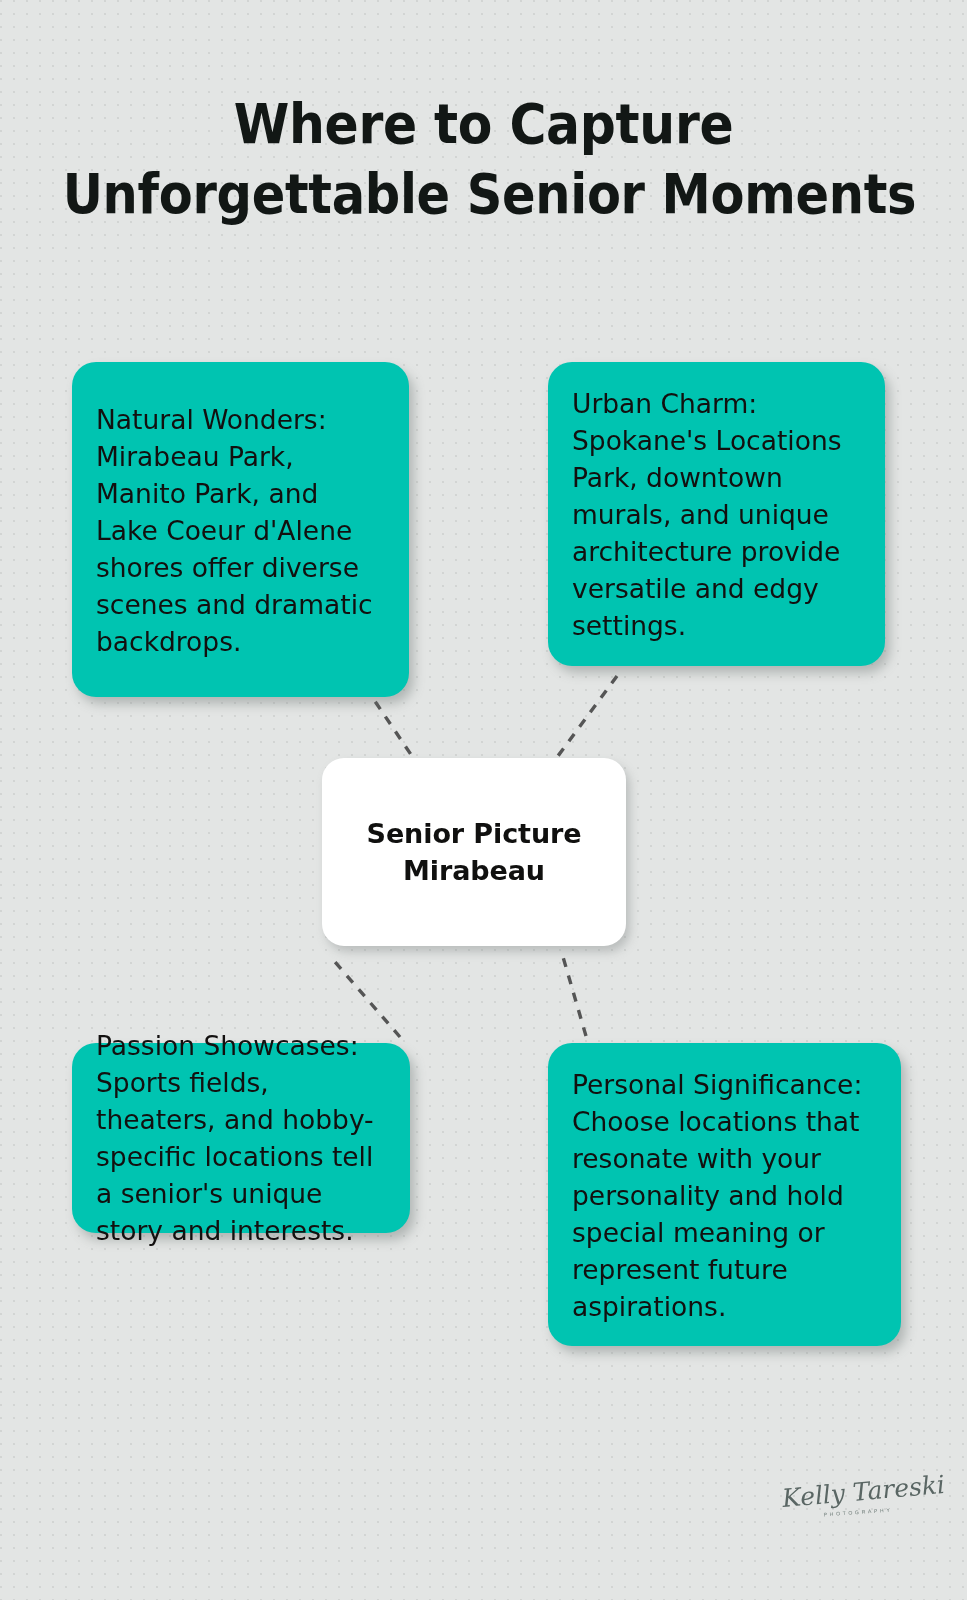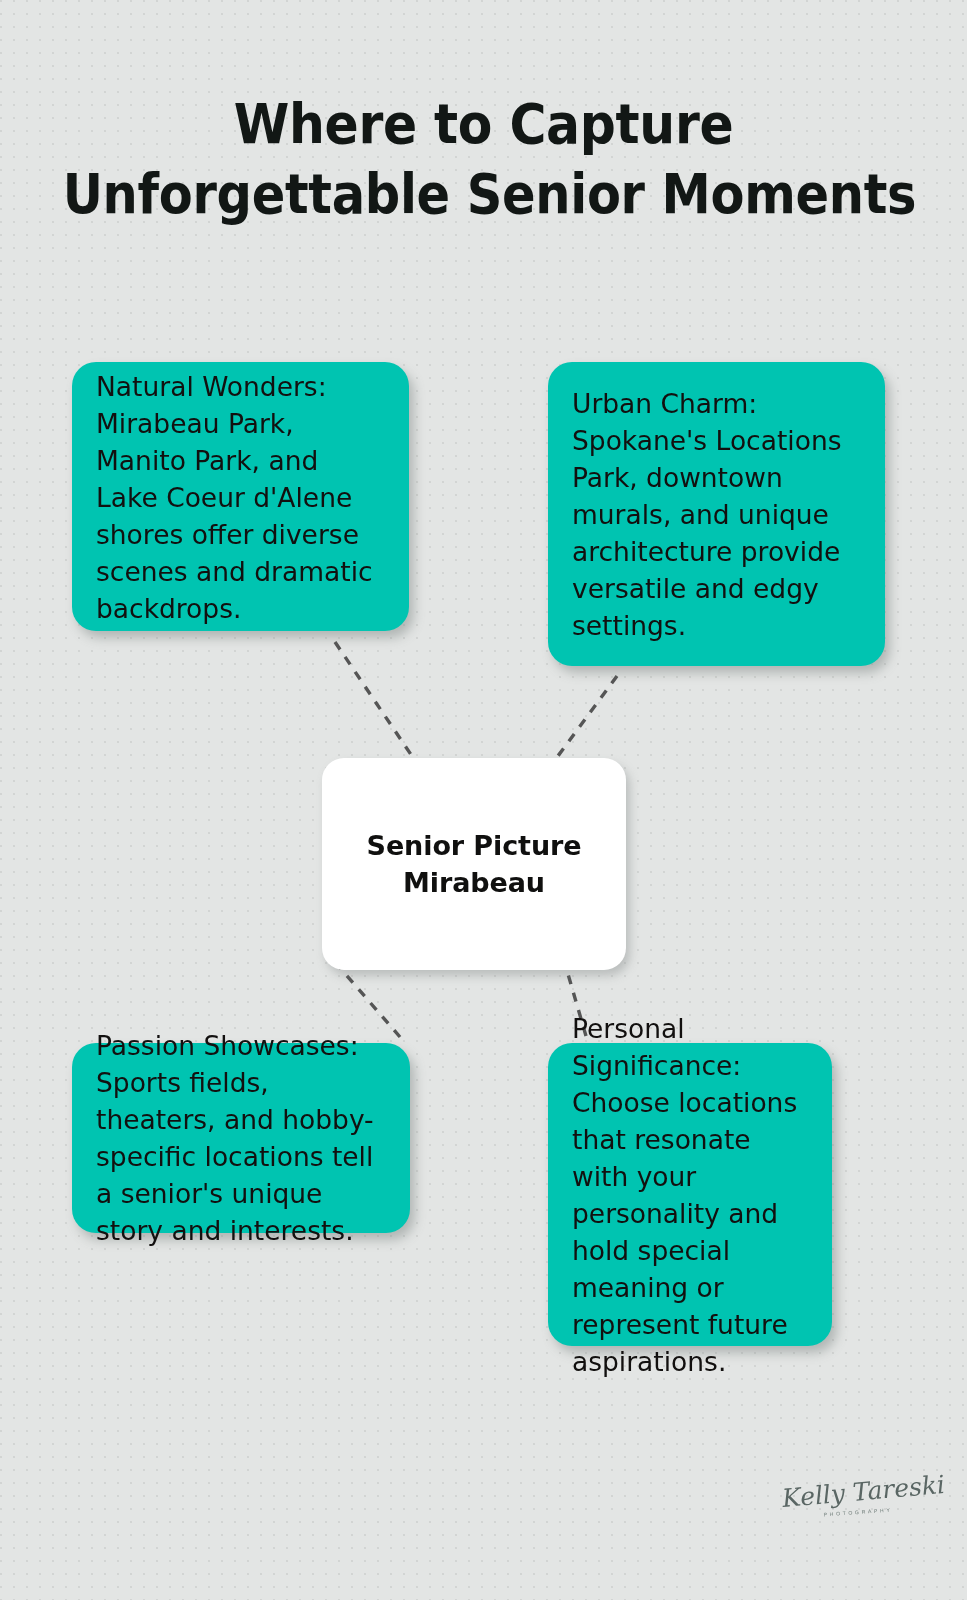--- a/index.html
+++ b/index.html
@@ -71,32 +71,32 @@
     z-index: 3;
   }
   .card .card-text {
     position: absolute;
     left: 24px;
     right: 22px;
     top: 50%;
     transform: translateY(-50%);
   }
 
-  #card-tl { left: 72px;  top: 362px;  width: 337px; height: 269px; }
+  #card-tl { left: 72px;  top: 362px;  width: 337px; height: 335px; }
   #card-tr { left: 548px; top: 362px;  width: 337px; height: 304px; }
   #card-bl { left: 72px;  top: 1043px; width: 338px; height: 190px; }
-  #card-br { left: 548px; top: 1043px; width: 284px; height: 303px; }
+  #card-br { left: 548px; top: 1043px; width: 353px; height: 303px; }
 
   
   #center-node {
     position: absolute;
     left: 322px;
     top: 758px;
     width: 304px;
-    height: 212px;
+    height: 188px;
     background: #ffffff;
     border-radius: 22px;
     box-shadow: 4px 6px 10px rgba(110,118,116,0.34);
     display: flex;
     align-items: center;
     justify-content: center;
     z-index: 3;
   }
   #center-node .node-text {
     text-align: center;

